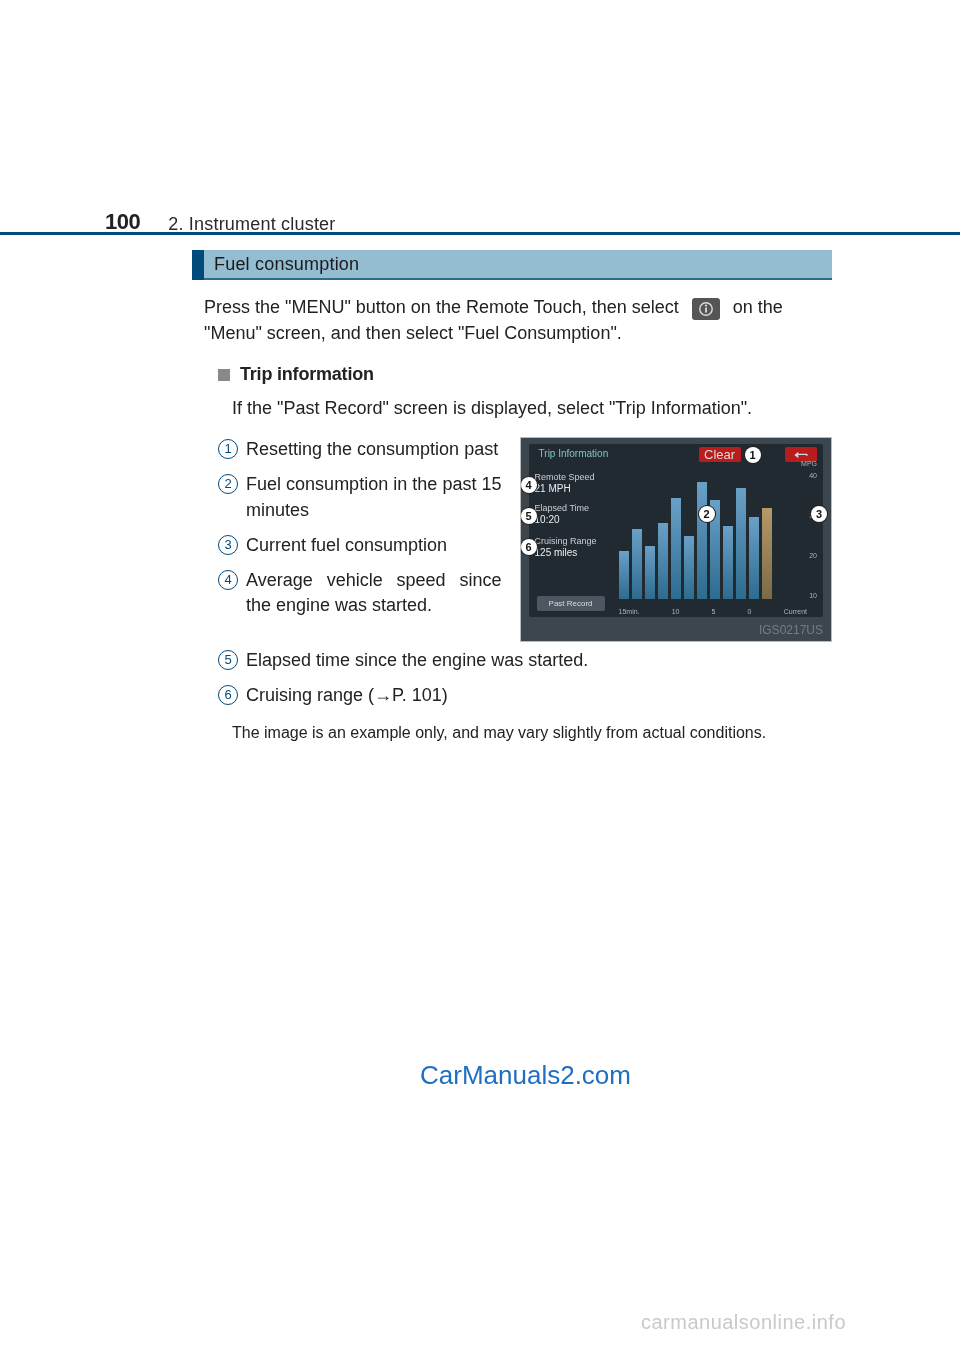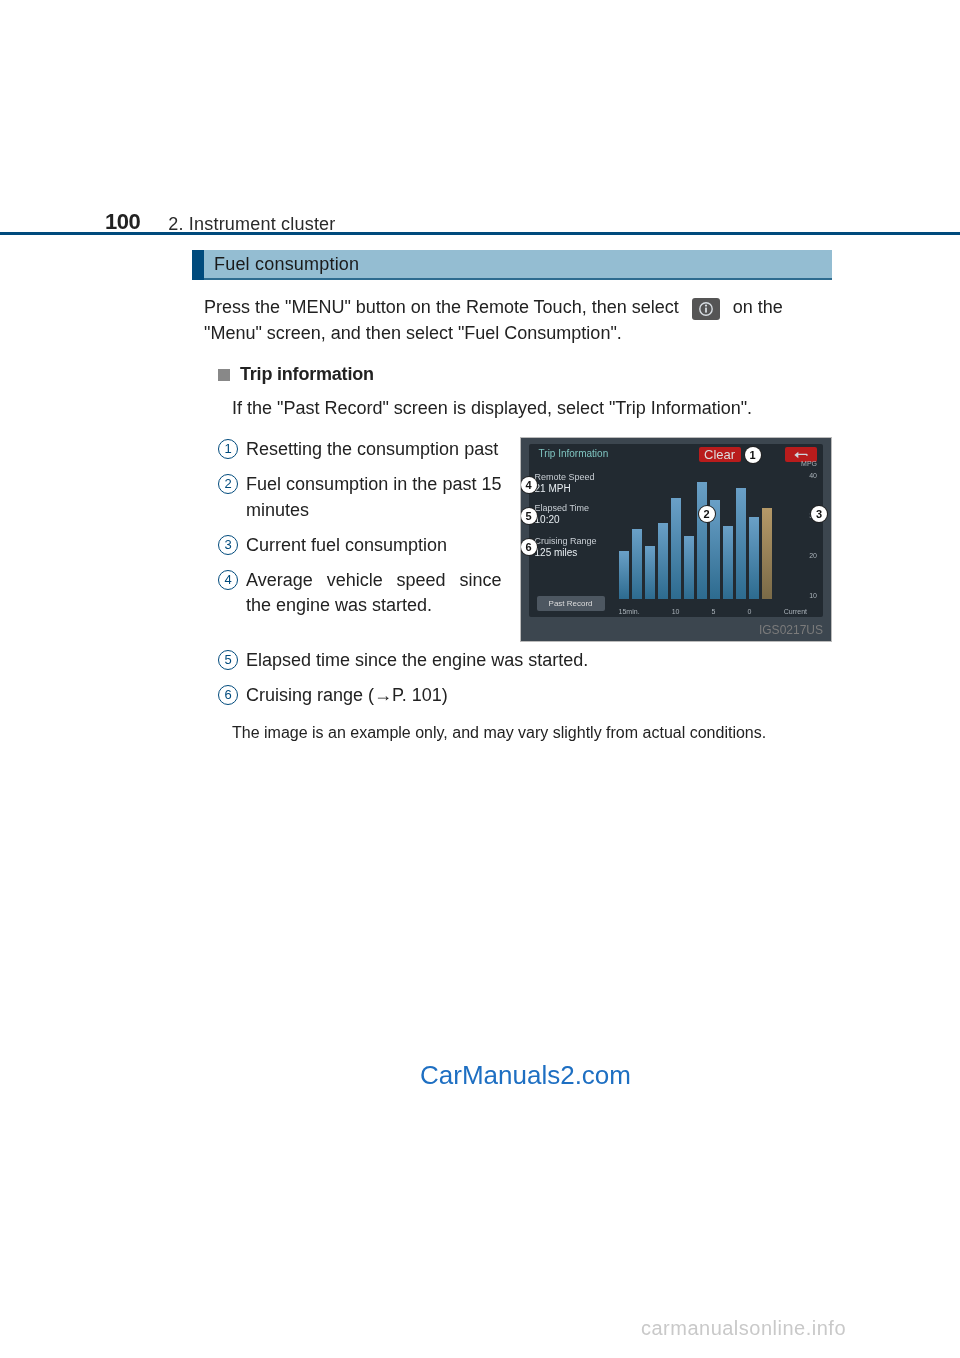--- a/index.html
+++ b/index.html
@@ -76,21 +76,21 @@
 
     .after-list { margin: 4px 12px 0 26px; }
     .after-list li { margin-bottom: 10px; }
 
     .fine { font-size: 16px; line-height: 1.55; margin: 12px 12px 0 40px; text-align: justify; }
     .fine + .fine { margin-top: 14px; }
 
     .arrow { font-family: Arial; }
 
     .watermark-link { position: absolute; left: 420px; top: 1060px; color: #1e6fc2; font-size: 26px; font-weight: 500; }
-    .watermark-corner { position: absolute; right: 14px; bottom: 18px; color: #c9c9c9; font-size: 20px; letter-spacing: 0.5px; }
+    .watermark-corner { position: absolute; right: 14px; bottom: 24px; color: #c9c9c9; font-size: 20px; letter-spacing: 0.5px; }
   </style>
 </head>
 <body>
 <div class="page">
 
   <div class="header-row">
     <span class="page-num">100</span>
     <span class="section-name">2. Instrument cluster</span>
   </div>
   <div class="header-rule"></div>

